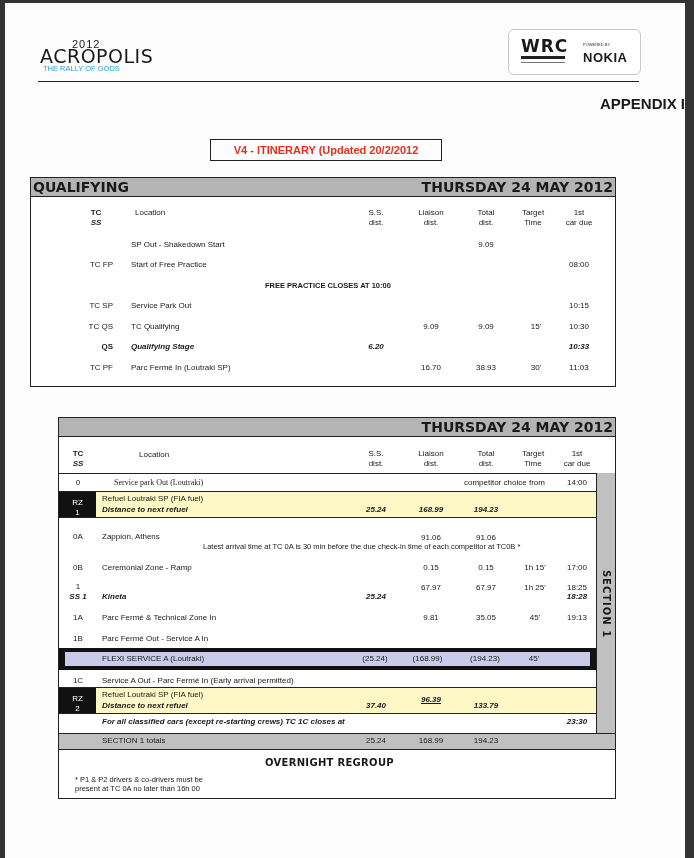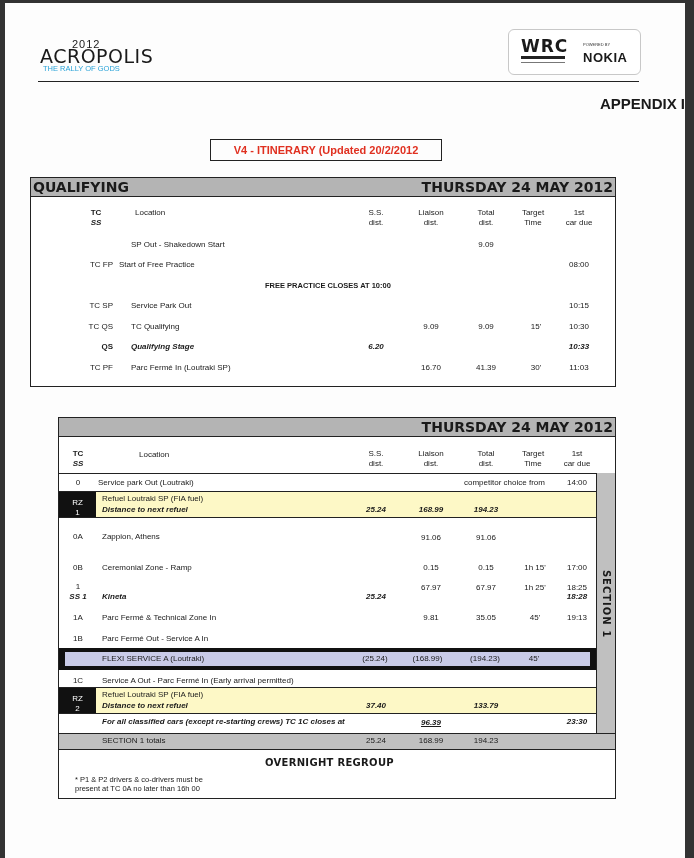--- a/index.html
+++ b/index.html
@@ -88,21 +88,21 @@
       </div>
     <div class="hdr" style="left:530px; top:30px; width:36px;">
         <div>1st</div>
         <div>car due</div>
       </div>
 
     <div class="cell" style="left:100px; top:62px;">SP Out - Shakedown Start</div>
     <div class="cell ctr" style="left:440px; top:62px; width:30px;">9.09</div>
 
     <div class="cell rt" style="left:40px; top:82px; width:42px;">TC FP</div>
-    <div class="cell" style="left:88px; top:82px;">Start of Free Practice</div>
+    <div class="cell" style="left:100px; top:82px;">Start of Free Practice</div>
     <div class="cell ctr" style="left:530px; top:82px; width:36px;">08:00</div>
 
     <div class="cell b" style="left:234px; top:103px; font-size:7.5px;">FREE PRACTICE CLOSES AT 10:00</div>
 
     <div class="cell rt" style="left:40px; top:123px; width:42px;">TC SP</div>
     <div class="cell" style="left:100px; top:123px;">Service Park Out</div>
     <div class="cell ctr" style="left:530px; top:123px; width:36px;">10:15</div>
 
     <div class="cell rt" style="left:40px; top:144px; width:42px;">TC QS</div>
     <div class="cell" style="left:100px; top:144px;">TC Qualifying</div>
@@ -112,21 +112,21 @@
     <div class="cell ctr" style="left:530px; top:144px; width:36px;">10:30</div>
 
     <div class="cell rt b" style="left:40px; top:164px; width:42px;">QS</div>
     <div class="cell it" style="left:100px; top:164px;">Qualifying Stage</div>
     <div class="cell ctr it" style="left:330px; top:164px; width:30px;">6.20</div>
     <div class="cell ctr it" style="left:530px; top:164px; width:36px;">10:33</div>
 
     <div class="cell rt" style="left:40px; top:185px; width:42px;">TC PF</div>
     <div class="cell" style="left:100px; top:185px;">Parc Fermé In (Loutraki SP)</div>
     <div class="cell ctr" style="left:380px; top:185px; width:40px;">16.70</div>
-    <div class="cell ctr" style="left:440px; top:185px; width:30px;">41.39</div>
+    <div class="cell ctr" style="left:440px; top:185px; width:30px;">38.93</div>
     <div class="cell ctr" style="left:490px; top:185px; width:30px;">30'</div>
     <div class="cell ctr" style="left:530px; top:185px; width:36px;">11:03</div>
   </div>
 
   <div class="abs block" style="left:53px; top:414px; width:556px; height:380px;">
     <div class="bhead">
       <span class="r">THURSDAY 24 MAY 2012</span>
     </div>
 
     <div class="hdr b" style="left:4px; top:31px; width:30px;">
@@ -154,40 +154,41 @@
         <div>1st</div>
         <div>car due</div>
       </div>
     <div class="line" style="left:0; right:0; top:55px;"></div>
 
     <div class="side-bar" style="left:537px; top:55px; width:18px; height:261px;">
       <div class="side-text">SECTION 1</div>
     </div>
 
     <div class="cell ctr" style="left:4px; top:60px; width:30px;">0</div>
-    <div class="cell" style="left:39px; top:60px;">Service park Out (Loutraki)</div>
+    <div class="cell" style="left:55px; top:60px;font-family:Liberation Serif, serif;">Service park Out (Loutraki)</div>
     <div class="cell" style="left:405px; top:60px;">competitor choice from</div>
     <div class="cell ctr" style="left:500px; top:60px; width:36px;">14:00</div>
 
     <div class="band yellow" style="top:73px; width:537px; height:25px;">
       <div class="rz">
           <div>RZ</div>
           <div>1</div>
         </div>
       <div class="cell" style="left:43px; top:2px;">Refuel Loutraki SP (FIA fuel)</div>
       <div class="cell it" style="left:43px; top:13px;">Distance to next refuel</div>
       <div class="cell ctr it" style="left:302px; top:13px; width:30px;">25.24</div>
       <div class="cell ctr it" style="left:352px; top:13px; width:40px;">168.99</div>
       <div class="cell ctr it" style="left:412px; top:13px; width:30px;">194.23</div>
     </div>
 
     <div class="cell ctr" style="left:4px; top:114px; width:30px;">0A</div>
     <div class="cell" style="left:43px; top:114px;">Zappion, Athens</div>
     <div class="cell ctr" style="left:352px; top:115px; width:40px;">91.06</div>
     <div class="cell ctr" style="left:412px; top:115px; width:30px;">91.06</div>
+    <div class="cell" style="left:144px; top:124px; font-size:7.5px;">Latest arrival time at TC 0A is 30 min before the due check-in time of each competitor at TC0B *</div>
 
     <div class="cell ctr" style="left:4px; top:145px; width:30px;">0B</div>
     <div class="cell" style="left:43px; top:145px;">Ceremonial Zone - Ramp</div>
     <div class="cell ctr" style="left:352px; top:145px; width:40px;">0.15</div>
     <div class="cell ctr" style="left:412px; top:145px; width:30px;">0.15</div>
     <div class="cell ctr" style="left:458px; top:145px; width:36px;">1h 15'</div>
     <div class="cell ctr" style="left:500px; top:145px; width:36px;">17:00</div>
 
     <div class="cell ctr" style="left:4px; top:164px; width:30px;">1</div>
     <div class="cell ctr it" style="left:4px; top:174px; width:30px;">SS 1</div>
@@ -223,21 +224,21 @@
     <div class="cell" style="left:43px; top:258px;">Service A Out - Parc Fermé In (Early arrival permitted)</div>
 
     <div class="band yellow" style="top:269px; width:537px; height:25px;">
       <div class="rz">
           <div>RZ</div>
           <div>2</div>
         </div>
       <div class="cell" style="left:43px; top:2px;">Refuel Loutraki SP (FIA fuel)</div>
       <div class="cell it" style="left:43px; top:13px;">Distance to next refuel</div>
       <div class="cell ctr it" style="left:302px; top:13px; width:30px;">37.40</div>
-      <div class="cell ctr it" style="left:352px; top:30px; width:40px;text-decoration:underline;">96.39</div>
+      <div class="cell ctr it" style="left:352px; top:7px; width:40px;text-decoration:underline;">96.39</div>
       <div class="cell ctr it" style="left:412px; top:13px; width:30px;">133.79</div>
     </div>
 
     <div class="cell it" style="left:43px; top:299px;">For all classified cars (except re-starting crews) TC 1C closes at</div>
     <div class="cell ctr it" style="left:500px; top:299px; width:36px;">23:30</div>
 
     <div class="band totals" style="top:315px; width:556px; height:15px;">
       <div class="cell" style="left:43px; top:2px;">SECTION 1 totals</div>
       <div class="cell ctr" style="left:302px; top:2px; width:30px;">25.24</div>
       <div class="cell ctr" style="left:352px; top:2px; width:40px;">168.99</div>

